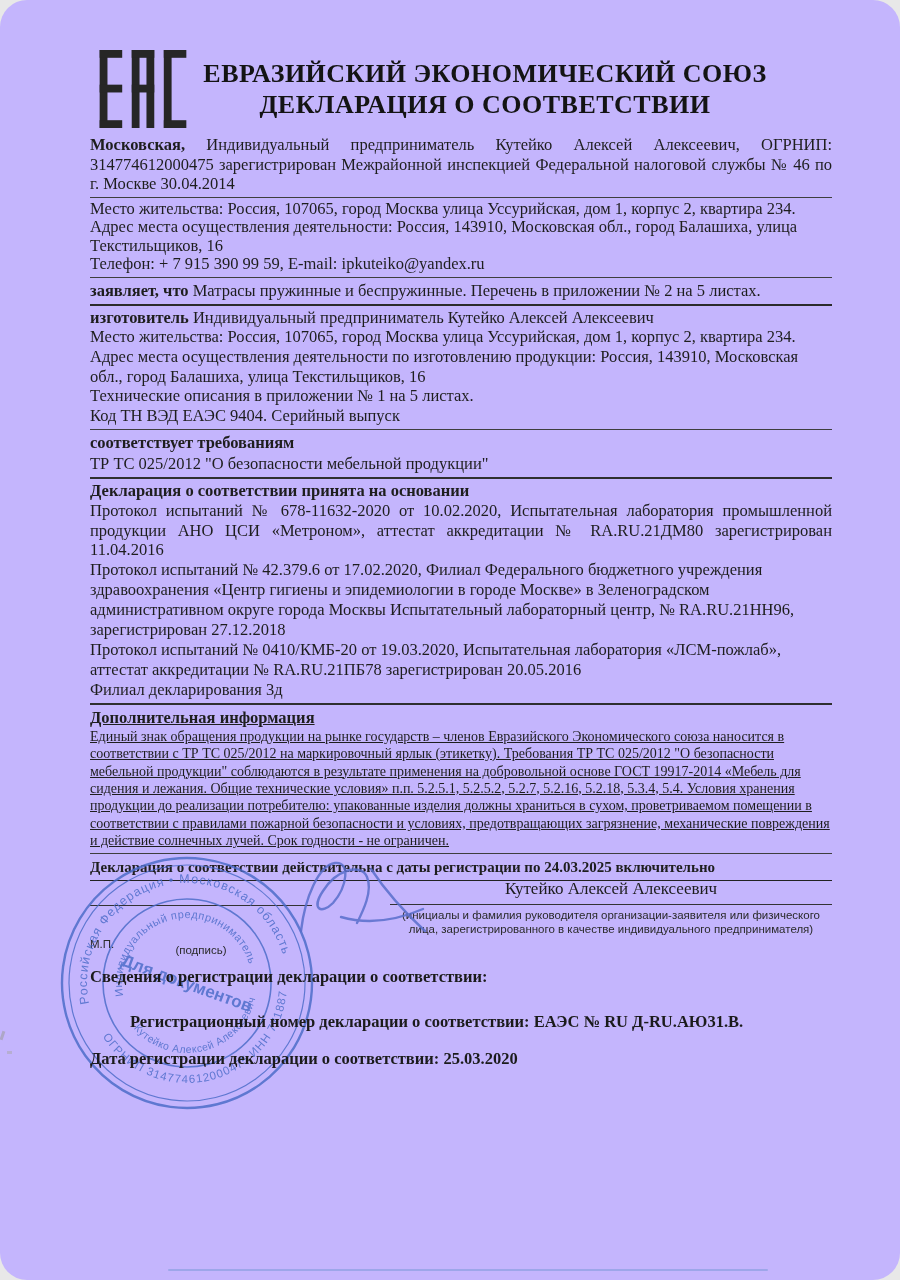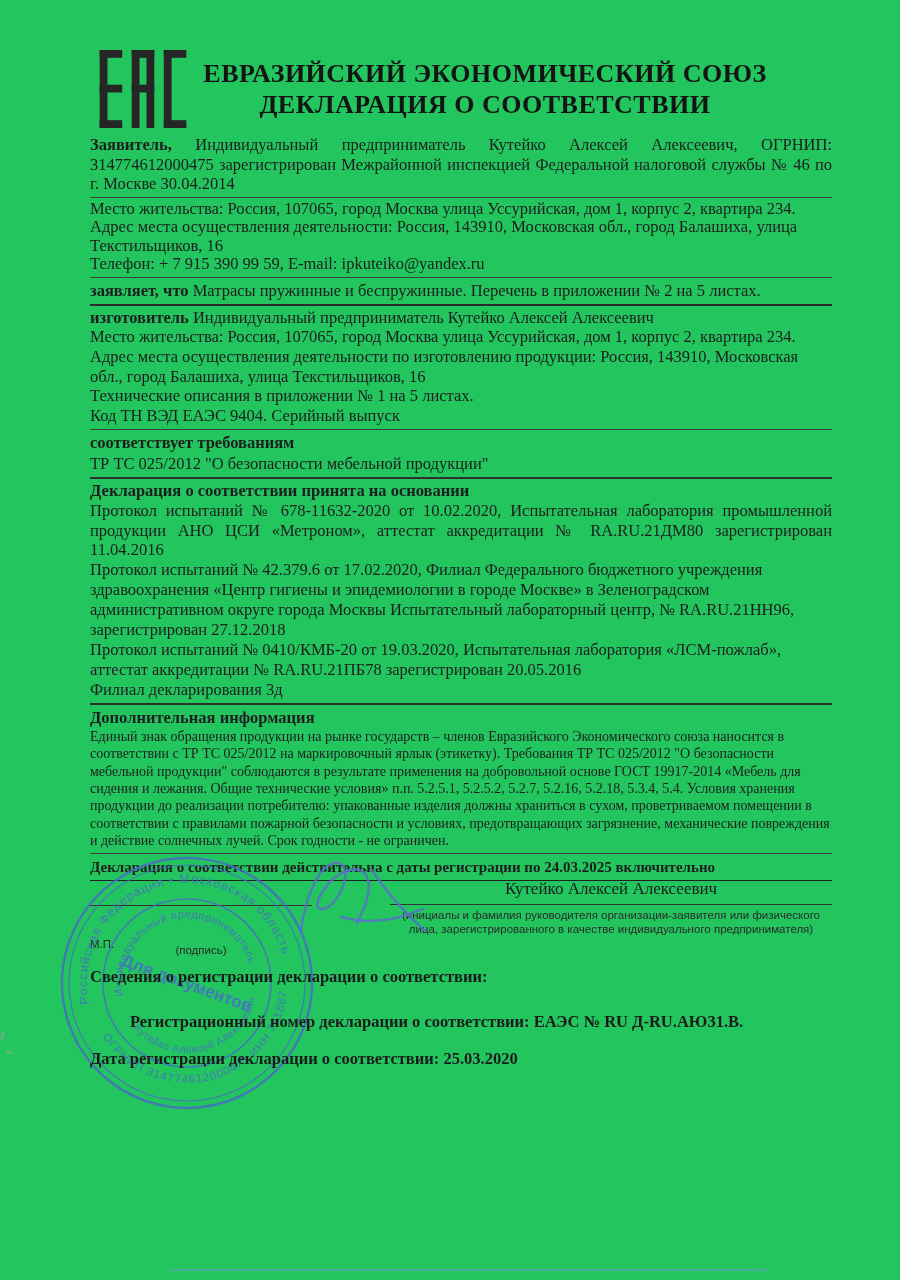--- a/index.html
+++ b/index.html
@@ -1,19 +1,19 @@
 <!DOCTYPE html>
 <html lang="ru"><head>
 <meta charset="utf-8">
 <style>
   html,body{margin:0;padding:0;background:#e8e8e8;}
   .page{
     position:relative;width:900px;height:1280px;margin:0 auto;
-    background:#22c55e;overflow:hidden;
-    font-family:"Liberation Serif", serif;color:#1e1e1e;
+    background:#c4b5fd;overflow:hidden;
+    font-family:"Liberation Serif", serif;color:#1e1e1e;border-radius:27px;
   }
   
   .logo{position:absolute;left:99px;top:50px;width:88px;height:78px;}
   .titles{position:absolute;left:100px;top:58px;width:770px;text-align:center;
     font-weight:bold;font-size:26px;line-height:31px;color:#141414;letter-spacing:.5px;}
   
   .doc-body{position:absolute;left:90px;top:133px;width:742px;font-size:16.5px;}
   .sec{border-bottom:1px solid #3e3e3e;padding:2px 0 3px 0;}
   .sec.thick{border-bottom:2.5px solid #2b2b2b;}
   .sec.med{border-bottom:2px solid #2f2f2f;}
@@ -83,21 +83,21 @@
   </div>
 
   <div class="titles">
     <div>ЕВРАЗИЙСКИЙ ЭКОНОМИЧЕСКИЙ СОЮЗ</div>
     <div>ДЕКЛАРАЦИЯ О СООТВЕТСТВИИ</div>
   </div>
 
   <div class="doc-body">
 
     <div class="sec just lh-app">
-      <span class="b">Заявитель,</span>
+      <span class="b">Московская,</span>
       <span>Индивидуальный предприниматель Кутейко Алексей Алексеевич, ОГРНИП: 314774612000475 зарегистрирован Межрайонной инспекцией Федеральной налоговой службы № 46 по г. Москве 30.04.2014</span>
     </div>
 
     <div class="sec lh-contact">
       <div>Место жительства: Россия, 107065, город Москва улица Уссурийская, дом 1, корпус 2, квартира 234.</div>
       <div>Адрес места осуществления деятельности: Россия, 143910, Московская обл., город Балашиха, улица Текстильщиков, 16</div>
       <div>Телефон: + 7 915 390 99 59, E-mail: ipkuteiko@yandex.ru</div>
     </div>
 
     <div class="sec thick lh-one">
@@ -122,21 +122,21 @@
     </div>
 
     <div class="sec med lh-basis">
       <div class="b">Декларация о соответствии принята на основании</div>
       <div class="just">Протокол испытаний № 678-11632-2020 от 10.02.2020, Испытательная лаборатория промышленной продукции АНО ЦСИ «Метроном», аттестат аккредитации № RA.RU.21ДМ80 зарегистрирован 11.04.2016</div>
       <div>Протокол испытаний № 42.379.6 от 17.02.2020, Филиал Федерального бюджетного учреждения здравоохранения «Центр гигиены и эпидемиологии в городе Москве» в Зеленоградском административном округе города Москвы Испытательный лабораторный центр, № RA.RU.21НН96, зарегистрирован 27.12.2018</div>
       <div>Протокол испытаний № 0410/КМБ-20 от 19.03.2020, Испытательная лаборатория «ЛСМ-пожлаб», аттестат аккредитации № RA.RU.21ПБ78 зарегистрирован 20.05.2016</div>
       <div>Филиал декларирования 3д</div>
     </div>
 
-    <div class="sec" style="border-bottom-width:1.5px;">
+    <div class="sec" style="border-bottom-width:1.5px;text-decoration:underline;">
       <div class="b lh-one">Дополнительная информация</div>
       <div class="small-txt">Единый знак обращения продукции на рынке государств – членов Евразийского Экономического союза наносится в соответствии с ТР ТС 025/2012 на маркировочный ярлык (этикетку). Требования ТР ТС 025/2012 "О безопасности мебельной продукции" соблюдаются в результате применения на добровольной основе ГОСТ 19917-2014 «Мебель для сидения и лежания. Общие технические условия» п.п. 5.2.5.1, 5.2.5.2, 5.2.7, 5.2.16, 5.2.18, 5.3.4, 5.4. Условия хранения продукции до реализации потребителю: упакованные изделия должны храниться в сухом, проветриваемом помещении в соответствии с правилами пожарной безопасности и условиях, предотвращающих загрязнение, механические повреждения и действие солнечных лучей.  Срок годности - не ограничен.</div>
     </div>
 
     <div class="validity">Декларация о соответствии  действительна с даты регистрации по 24.03.2025 включительно</div>
 
   </div>
 
   <div class="sig-zone">
     <div class="sig-line-left"></div>

